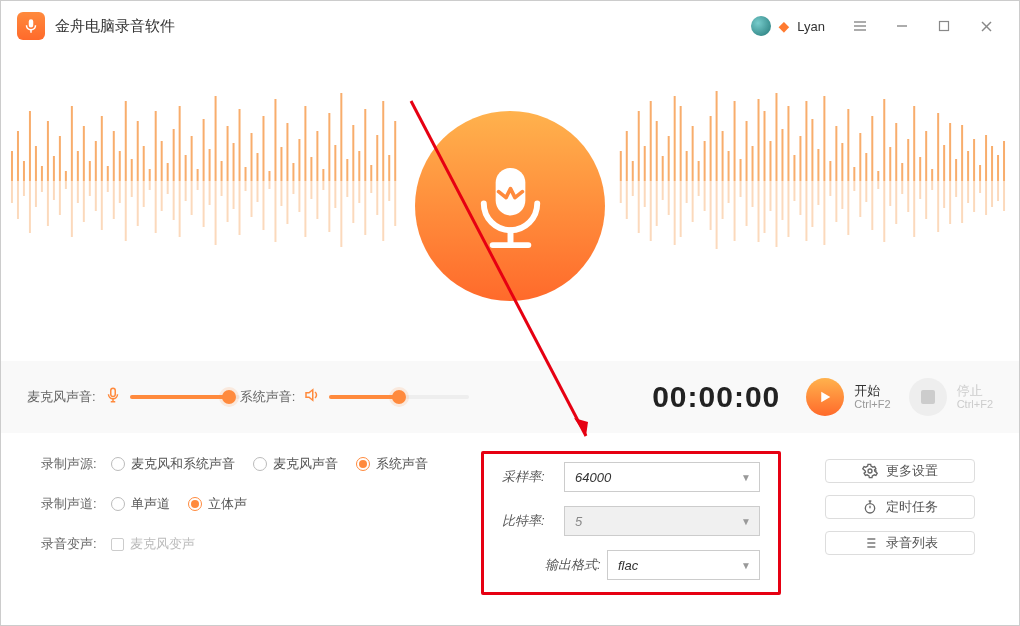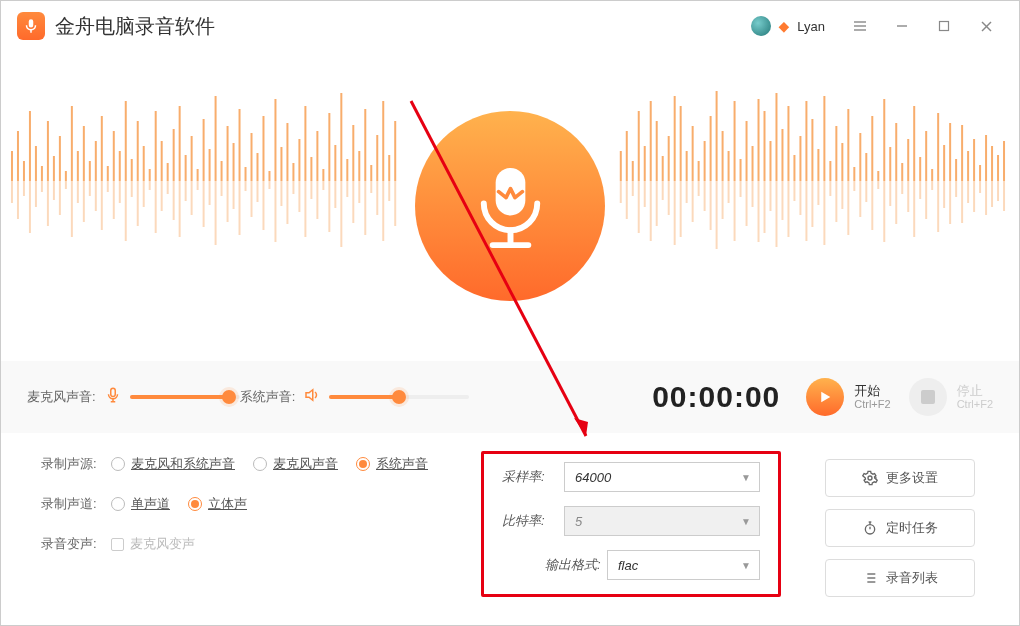--- a/index.html
+++ b/index.html
@@ -2,21 +2,21 @@
 <html><head>
   <meta charset="utf-8">
   <style>
     * { margin: 0; padding: 0; box-sizing: border-box; font-family: "Microsoft YaHei", Arial, sans-serif; }
     body { width: 1020px; height: 626px; background: #fff; border: 1px solid #ccc; overflow: hidden; position: relative; }
 
     
     .titlebar { height: 50px; display: flex; align-items: center; padding: 0 16px; }
     .logo-badge { width: 28px; height: 28px; background: linear-gradient(180deg,#ff8a3d,#ff6a2b); border-radius: 6px; display: flex; align-items: center; justify-content: center; margin-right: 10px; }
     .logo-badge svg { width: 18px; height: 18px; }
-    .app-title { font-size: 20px; color: #333; flex: 1; }
+    .app-title { font-size: 15px; color: #333; flex: 1; }
     .titlebar-right { display: flex; align-items: center; gap: 8px; }
     .avatar { width: 20px; height: 20px; border-radius: 50%; background: radial-gradient(circle at 35% 35%, #7cc, #277); }
     .diamond { color: #ff7a30; font-size: 14px; }
     .user-name { font-size: 13px; color: #333; margin-right: 10px; }
     .win-btn { width: 34px; height: 34px; display: flex; align-items: center; justify-content: center; color: #888; cursor: pointer; }
 
     
     .wave-area { height: 310px; position: relative; display:flex; align-items:center; justify-content:center; }
     .wave-svg { position:absolute; left:0; right:0; top:0; bottom:0; width:100%; height:100%; }
     .mic-circle { width: 190px; height: 190px; border-radius:50%; background: linear-gradient(180deg,#ffb24d,#ff6a2b); display:flex; align-items:center; justify-content:center; position:relative; z-index:5; }
@@ -42,34 +42,34 @@
     .stop-col .t1,.stop-col .t2 { color:#ccc; }
 
     
     .settings { display:flex; padding: 22px 0 0 0; }
     .left-settings { width: 480px; padding-left:40px; }
     .mid-settings { width: 300px; padding: 8px 18px; border:3px solid #e60012; border-radius:2px; margin-top:-4px;font-style:italic;}
     .right-settings { flex:1; display:flex; flex-direction:column; gap:12px; align-items:center; padding-top:4px; }
 
     .row { display:flex; align-items:center; margin-bottom:22px; font-size:13px; color:#555;}
     .row-label { width:70px; color:#666; }
-    .radio { display:flex; align-items:center; gap:6px; margin-right:18px; cursor:pointer;text-decoration:underline;}
+    .radio { display:flex; align-items:center; gap:6px; margin-right:18px; cursor:pointer;}
     .radio-circle { width:14px; height:14px; border-radius:50%; border:1px solid #bbb; display:flex; align-items:center; justify-content:center;}
     .radio.selected .radio-circle { border-color:#ff8a3d; }
     .radio.selected .radio-circle::after { content:""; width:8px; height:8px; border-radius:50%; background:#ff8a3d;}
     .checkbox { width:13px; height:13px; border:1px solid #ccc; border-radius:2px; margin-right:6px;}
     .muted { color:#bbb; }
 
     .mrow { display:flex; align-items:center; margin-bottom:14px;}
     .mlabel { width:62px; font-size:13px; color:#555;}
     .select { flex:1; height:30px; border:1px solid #ccc; display:flex; align-items:center; justify-content:space-between; padding:0 8px 0 10px; font-size:13px; color:#333; background:#fff; cursor:pointer;}
     .select.disabled { background:#f0f0f0; color:#888;}
     .chev { color:#999; font-size:10px;}
 
-    .side-btn { width:150px; height:38px; border:1px solid #ddd; border-radius:4px; display:flex; align-items:center; justify-content:center; gap:8px; font-size:13px; color:#555; cursor:pointer; background:#fff;}
+    .side-btn { width:150px; height:24px; border:1px solid #ddd; border-radius:4px; display:flex; align-items:center; justify-content:center; gap:8px; font-size:13px; color:#555; cursor:pointer; background:#fff;}
     .side-btn svg { width:16px; height:16px; }
 
     
     .arrow-svg { position:absolute; left:405px; top:95px; width:260px; height:360px; z-index:20; pointer-events:none;}
   </style>
 </head>
 <body>
 
 <div class="titlebar">
   <div class="logo-badge">

